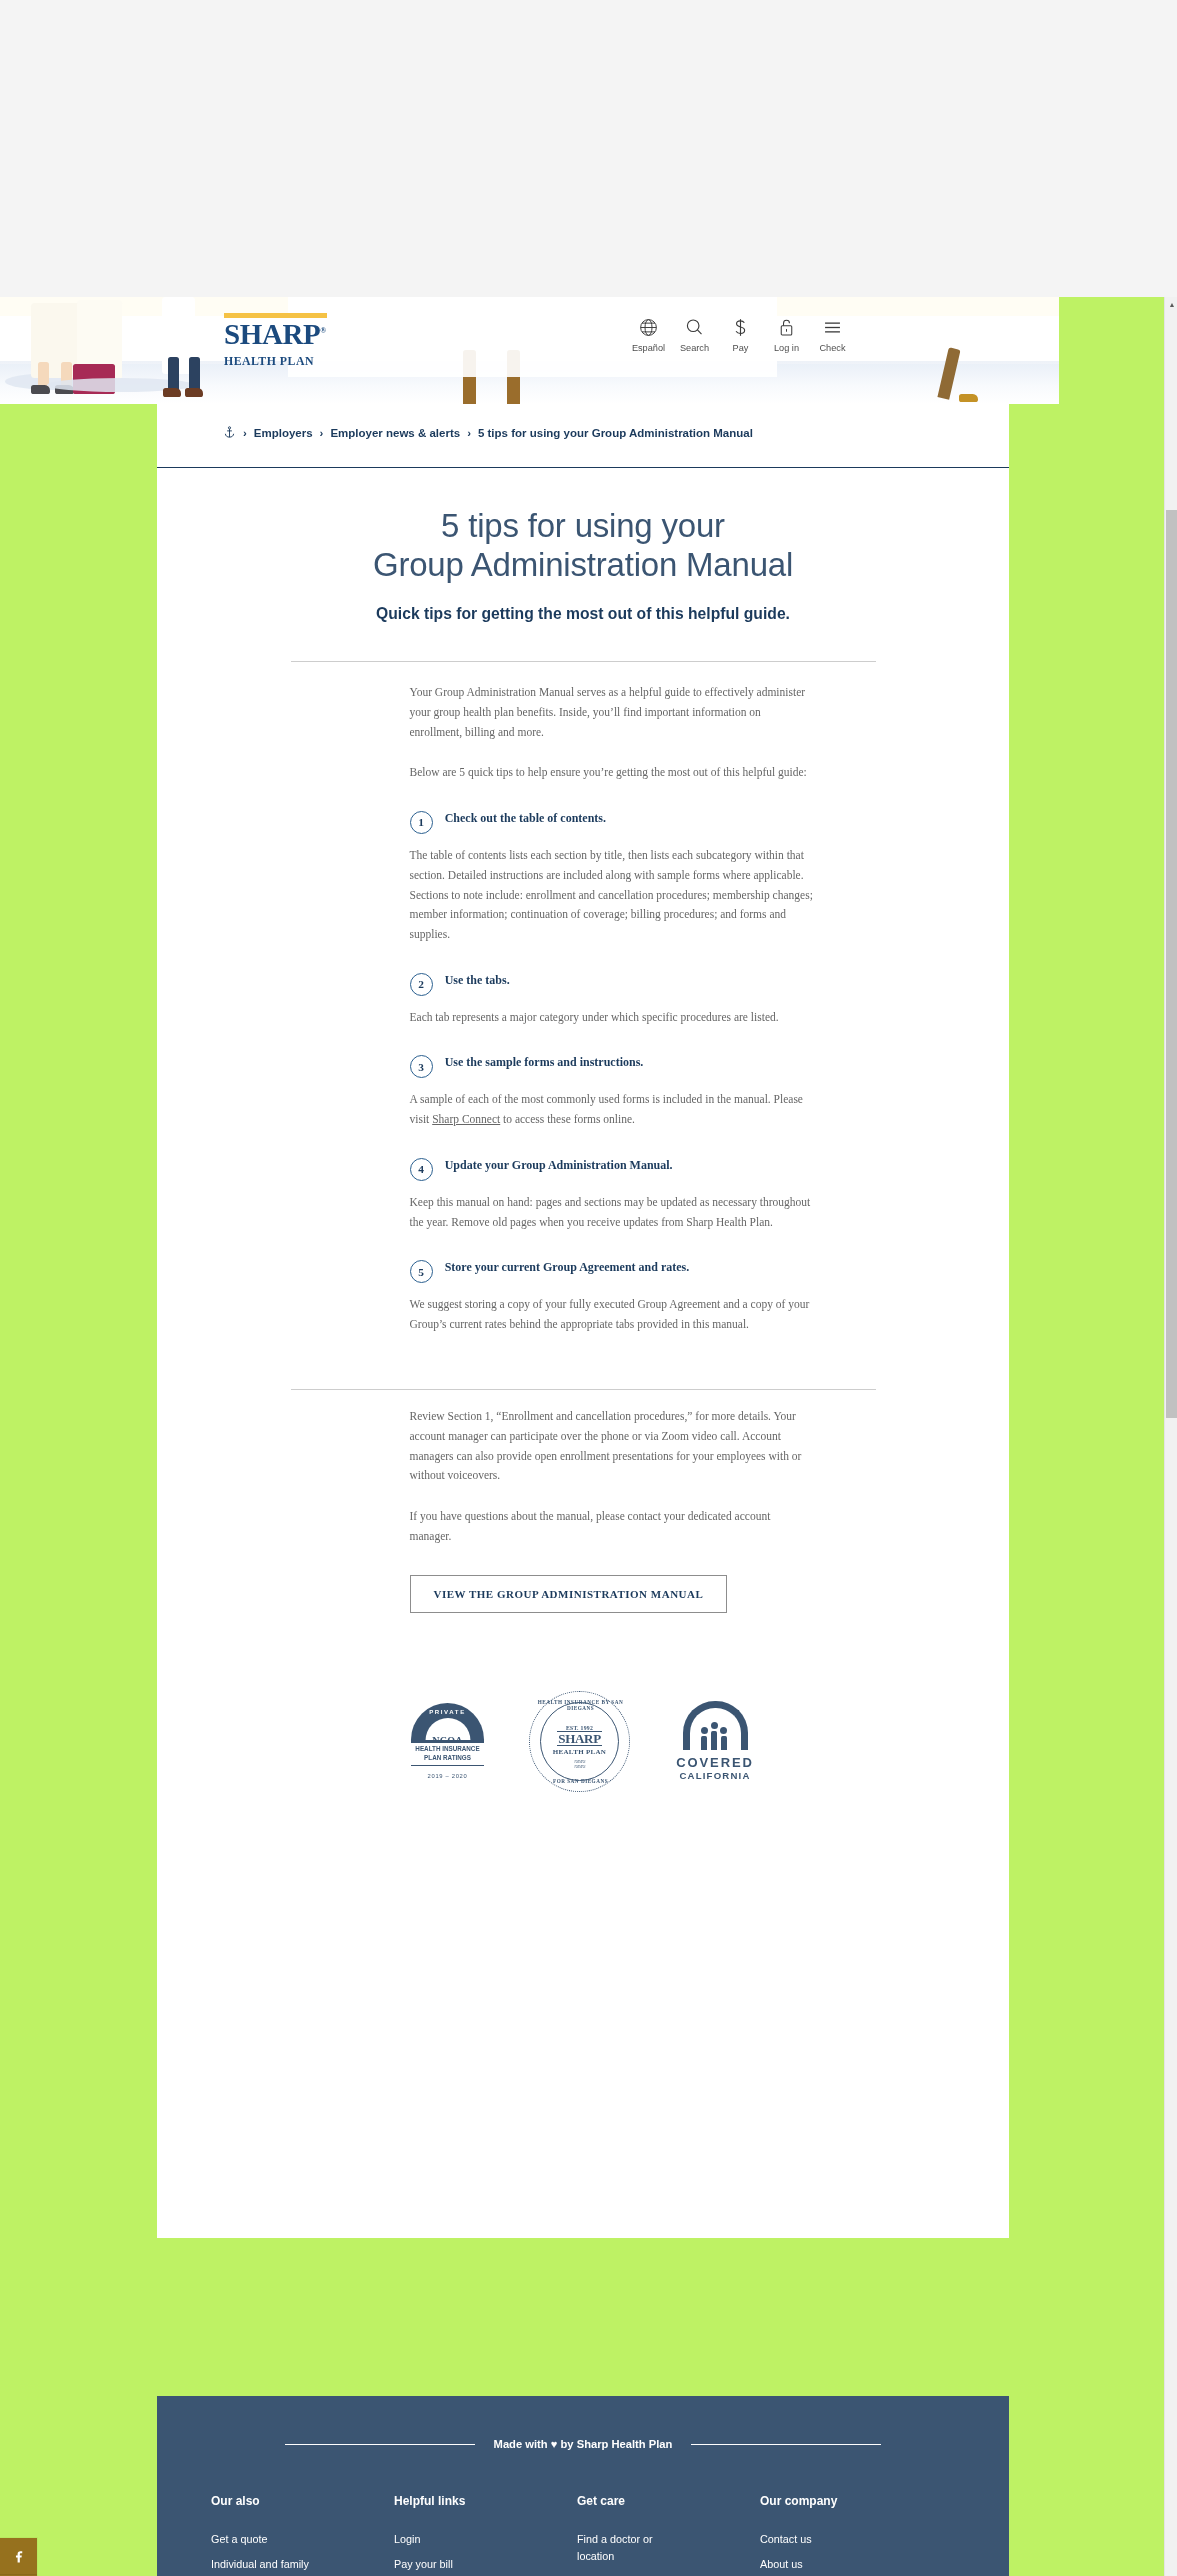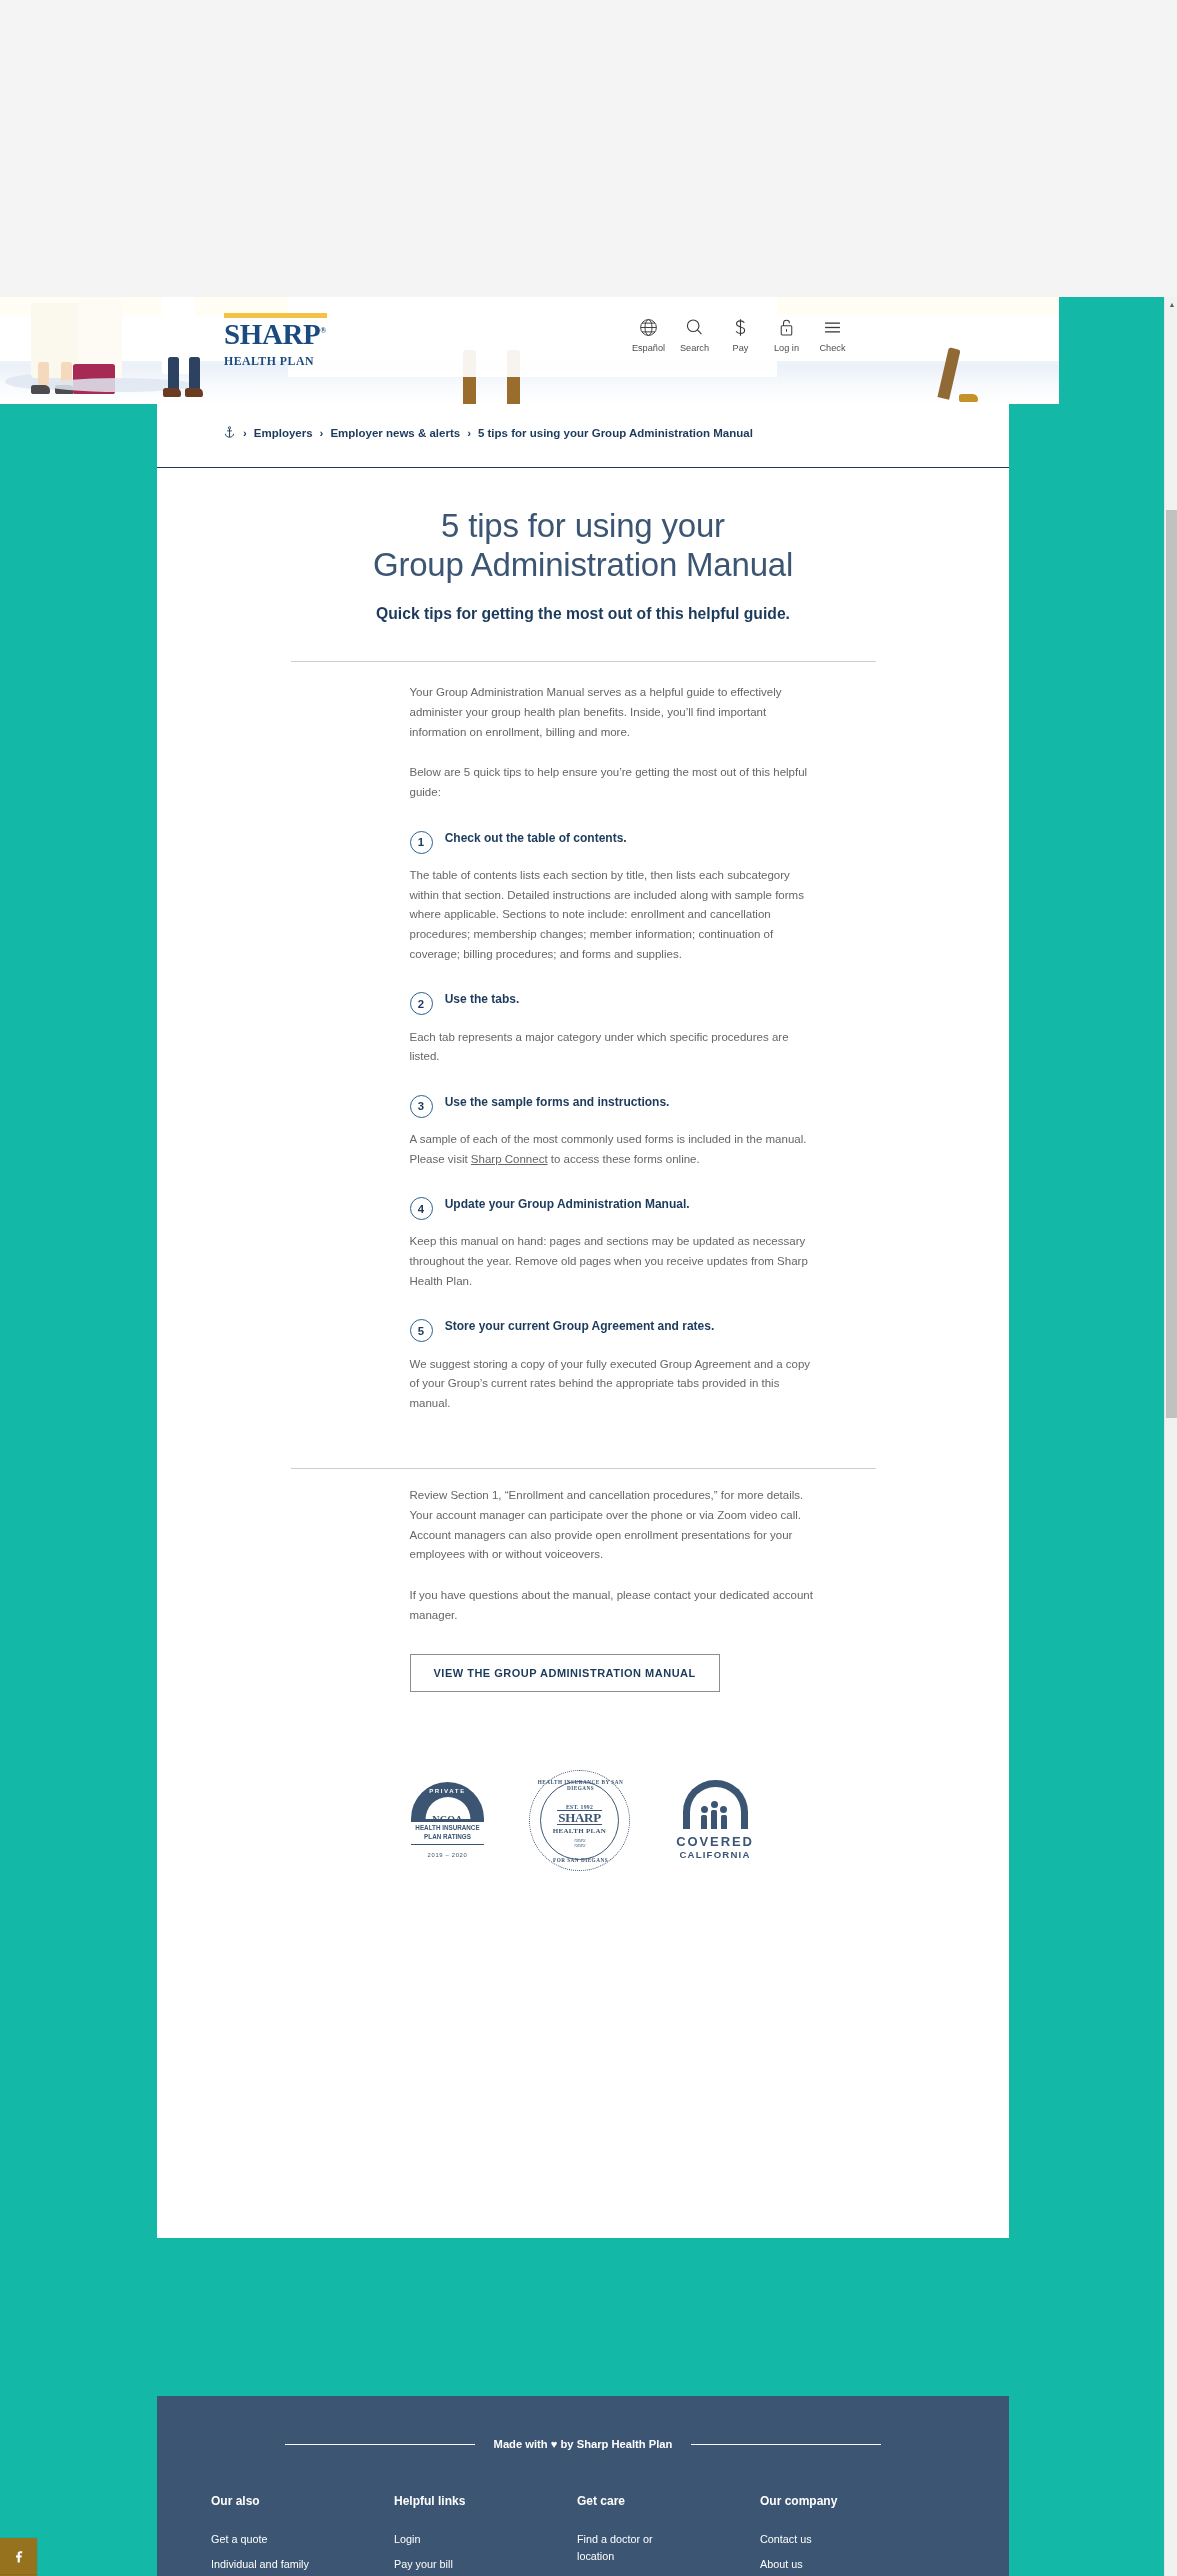--- a/index.html
+++ b/index.html
@@ -10,21 +10,21 @@
     font-family: "Liberation Sans", sans-serif;
     overflow: hidden;
   }
   body { position: relative; }
 
   
   #viewport {
     position: absolute;
     left: 0; top: 297px;
     width: 1164px; height: 2279px;
-    background: #14b8a6;
+    background: #bef264;
     overflow: hidden;
   }
 
   
   #scrollbar {
     position: absolute;
     right: 0; top: 297px;
     width: 14px; height: 2279px;
     background: #f1f1f1;
     border-left: 0.9px solid #e4e4e4;
@@ -139,21 +139,21 @@
     line-height: 1.17; letter-spacing: -0.2px;
   }
   #article-subtitle {
     margin: 21px auto 0; width: 664px; text-align: center;
     font-size: 15.7px; font-weight: bold; color: #1b3a5c;
   }
   #title-divider {
     margin: 38px auto 0; width: 585px; height: 0.9px; background: #cdcdcd;
   }
 
-  .body-col { width: 463px; margin: 8px auto; padding-left: 58px; }
+  .body-col { width: 463px; margin: 8px auto; padding-left: 58px; font-family: Liberation Serif, serif; }
   .para {
     font-size: 11.5px; line-height: 1.72; color: #666666; margin-top: 21px;
   }
   .para a, .inline-link {
     color: #666666; text-decoration: underline; cursor: pointer;
   }
 
   .tip { margin-top: 26px; display: flex; gap: 12.2px; align-items: flex-start; }
   .tip-num {
     flex: 0 0 auto; width: 23px; height: 23px; border-radius: 50%;

